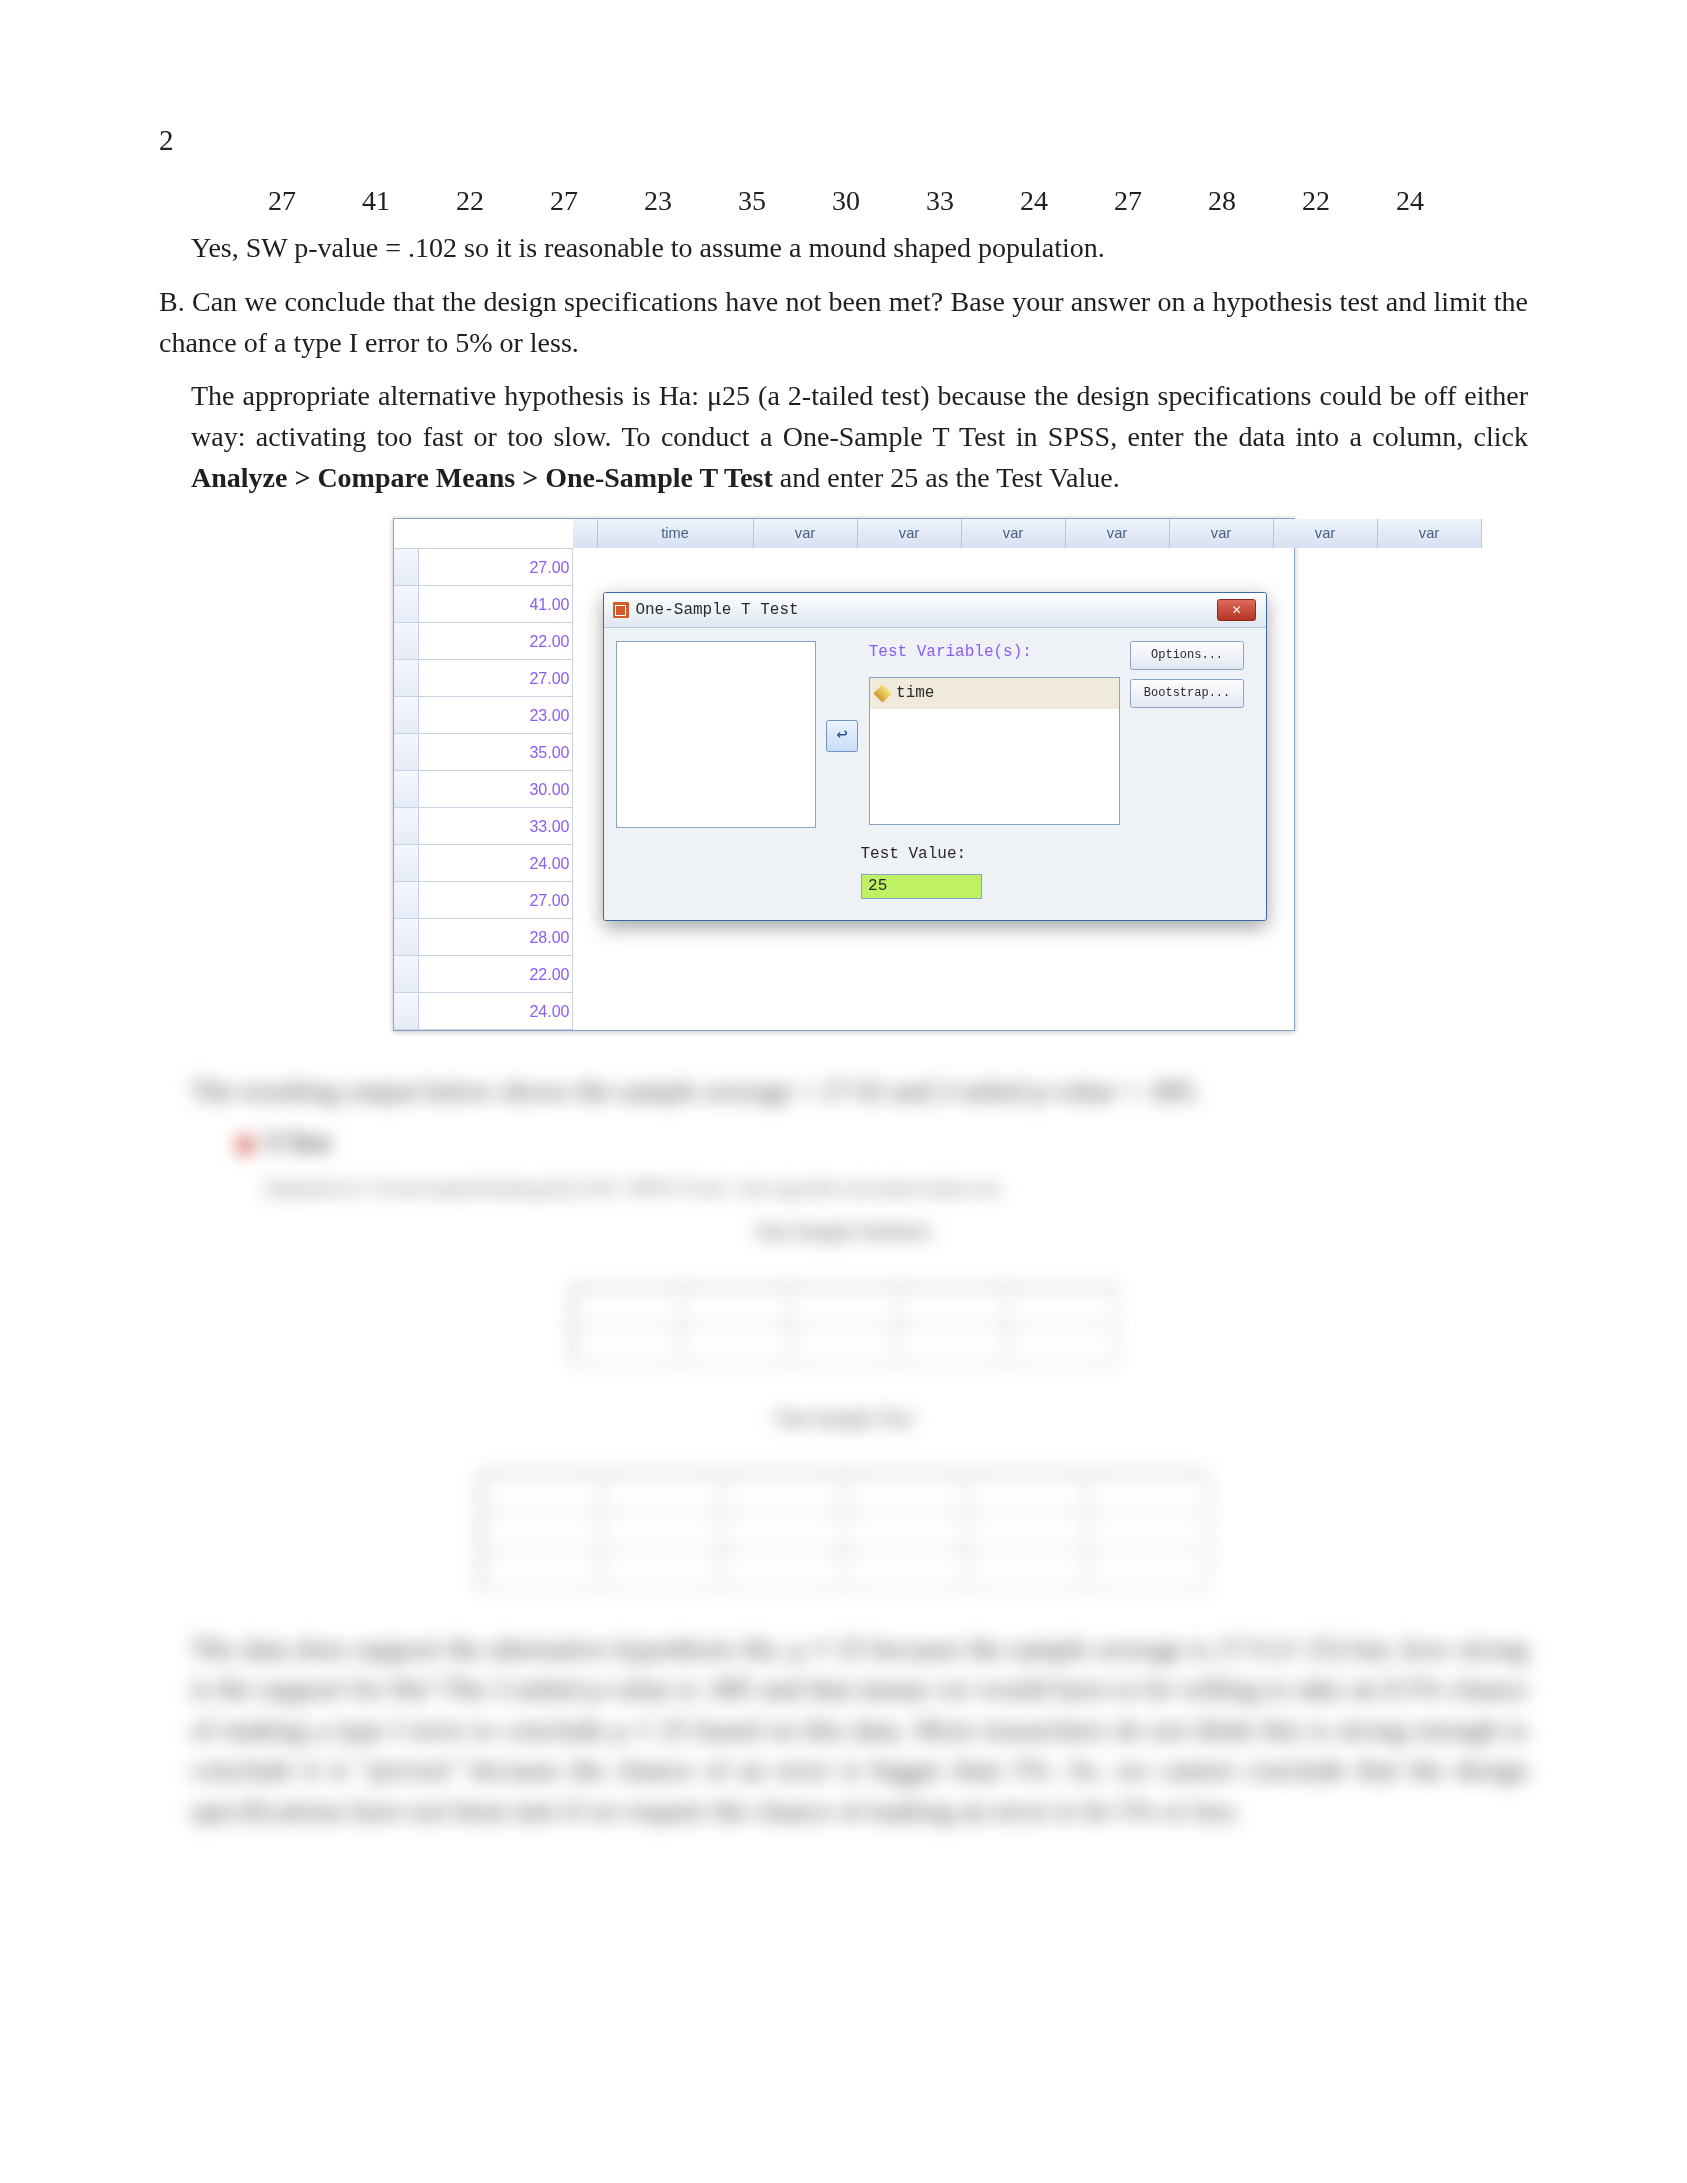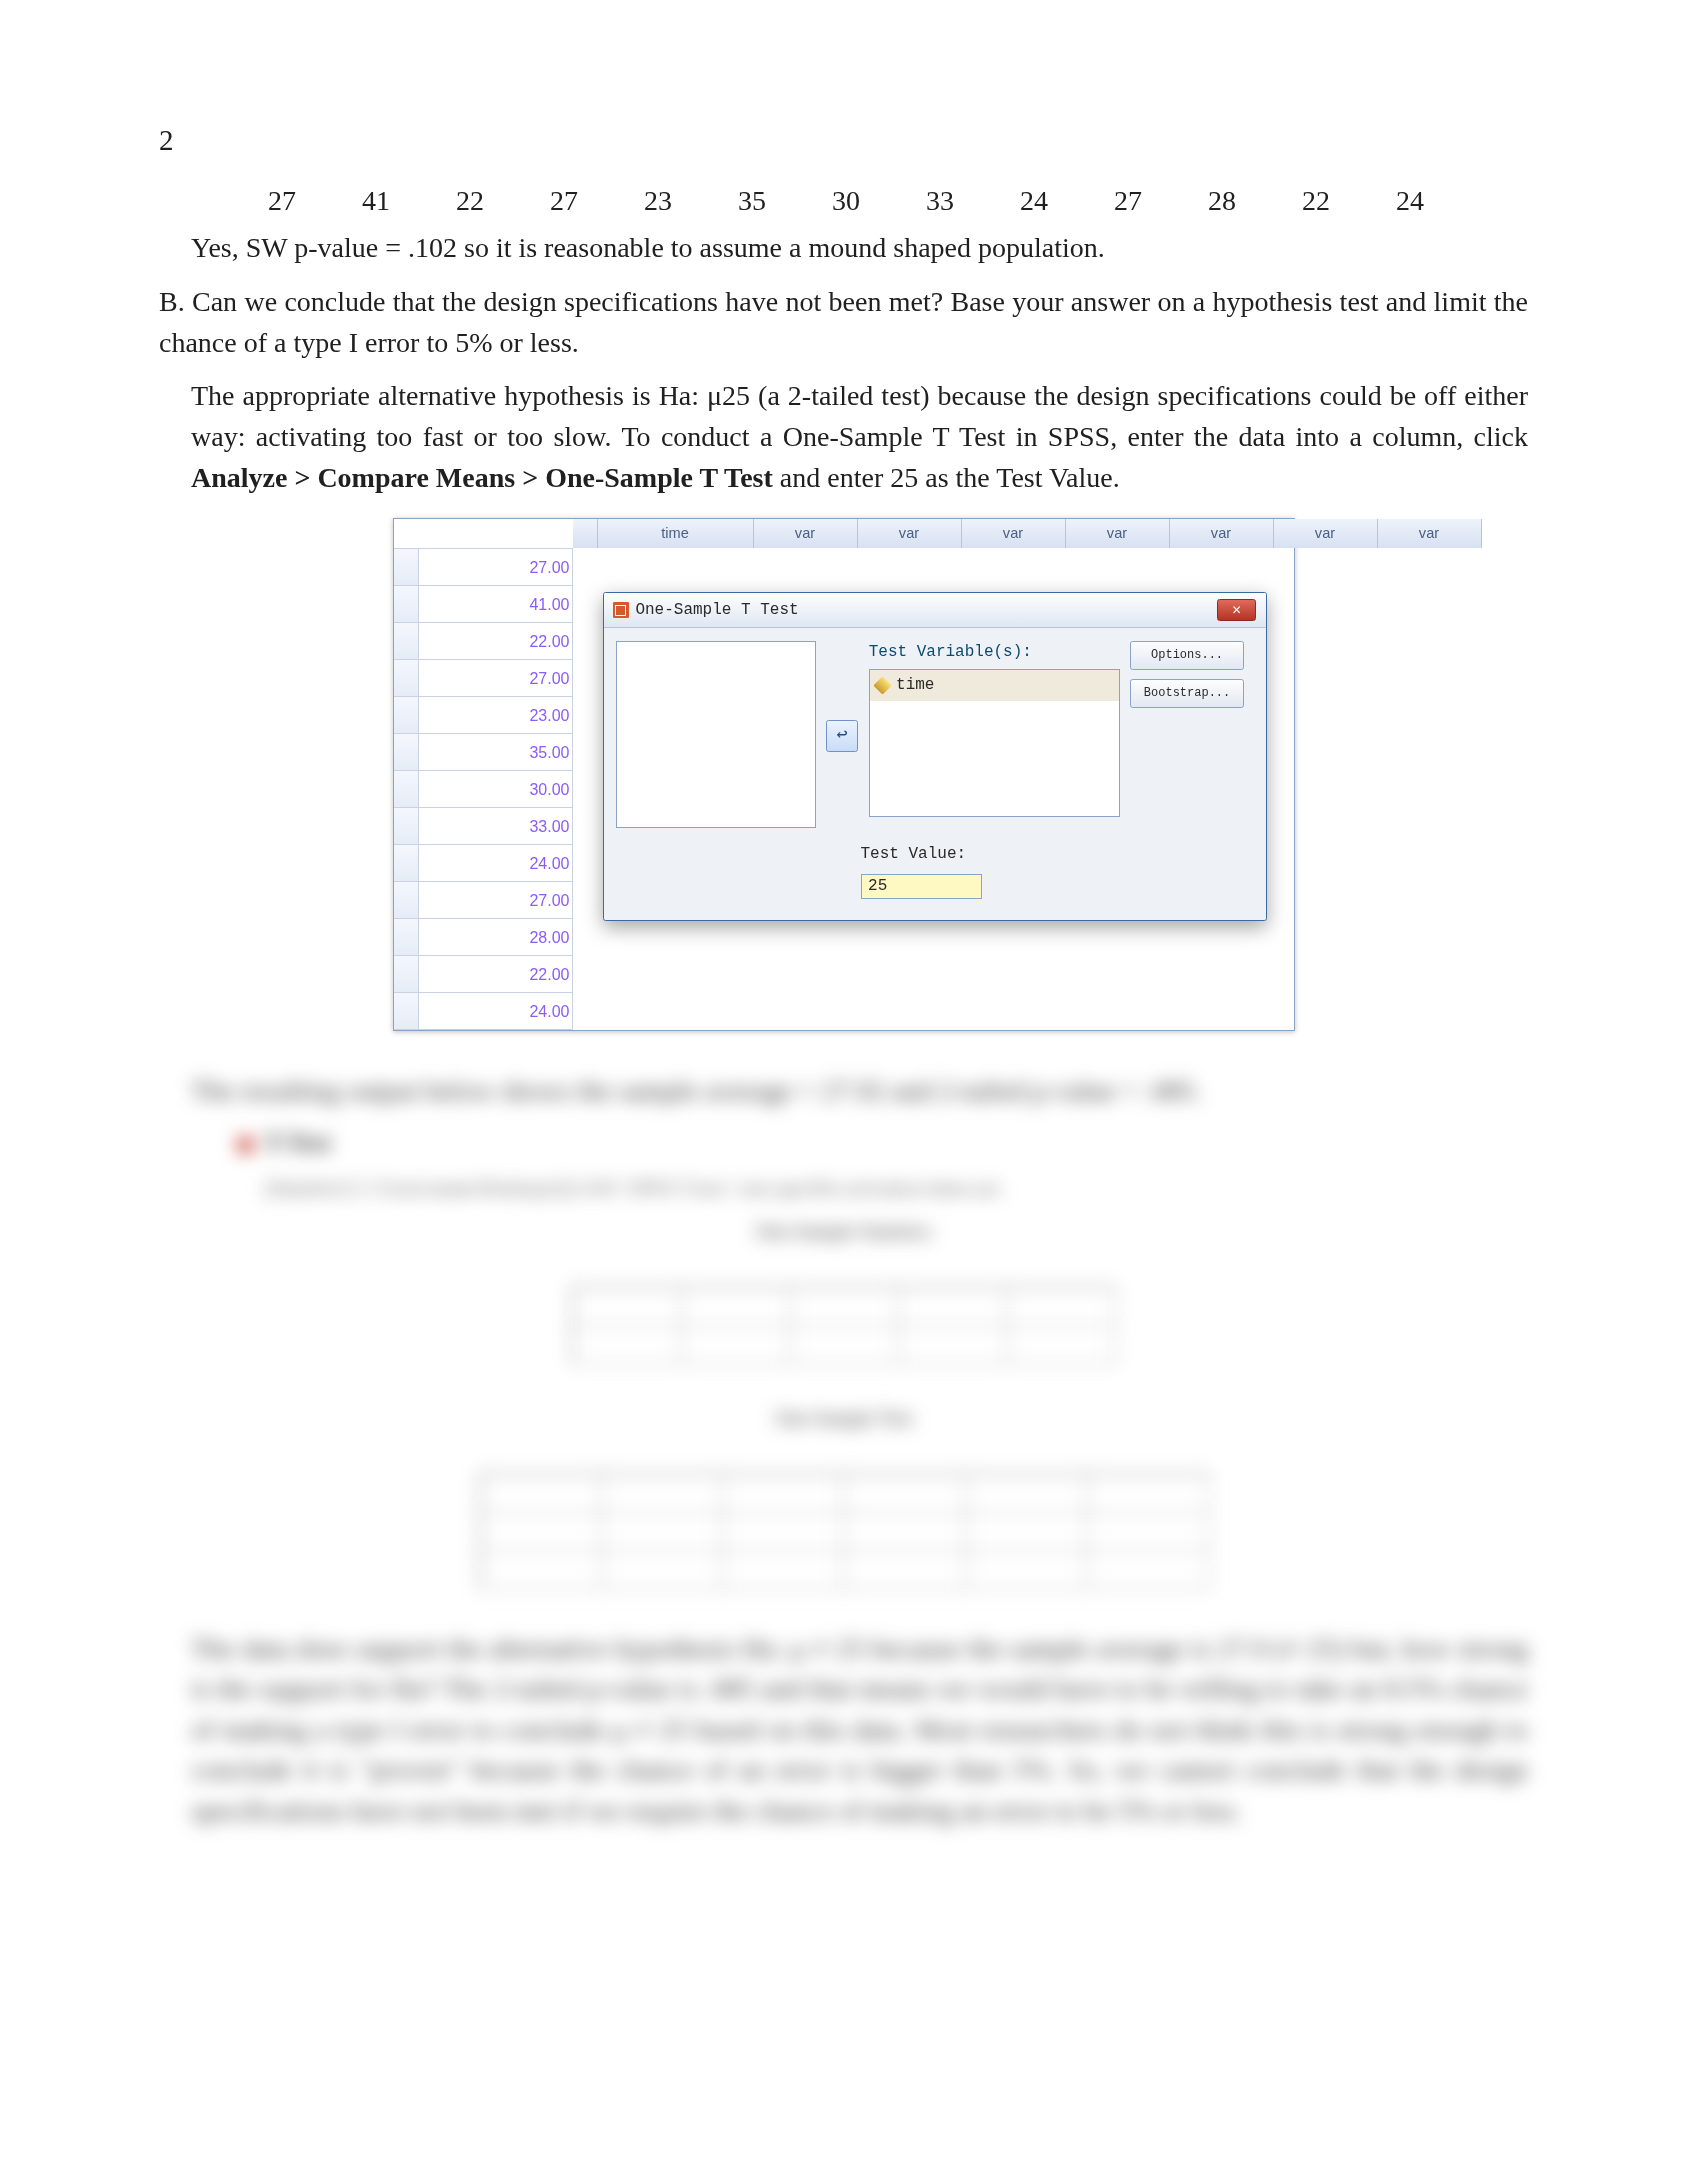--- a/index.html
+++ b/index.html
@@ -159,21 +159,21 @@
     color: #2a4a8a;
     font-size: 18.5px;
   }
   .rightcol {
     display: flex;
     gap: 10.6px;
   }
   .tvbox {
     width: 251px;
   }
-  .tvlabel { color: #0c4a6e; margin-bottom: 4px; }
+  .tvlabel { color: #8b5cf6; margin-bottom: 12px; }
   .tvlist {
     height: 146px;
     background: #fff;
     border: 0.7px solid #8aa3c6;
   }
   .tvitem {
     display: flex; align-items: center; gap: 6.6px;
     padding: 4px 6.6px;
     background: #f0eadd;
   }
@@ -198,21 +198,21 @@
     min-width: 93px;
   }
   .tvalline {
     display:flex; align-items:flex-start; gap:8px;
     margin: 14.6px 0 12px 245px;
     flex-direction: column;
   }
   .tvalinput {
     width: 106px; height: 22.5px;
     border: 0.7px solid #8aa3c6;
-    background: #fef9c3;
+    background: #bef264;
     padding: 0 6.6px;
     font-size: 16px;
     color: #2a2a2a;
     display:flex; align-items:center;
   }
   .dlgbtns {
     display:flex; justify-content:center; gap:9.3px;
     padding-bottom: 4px;
   }
 

